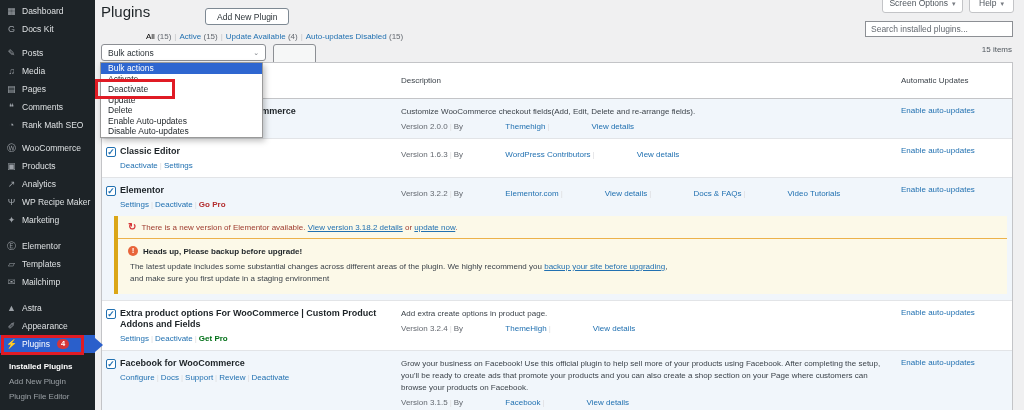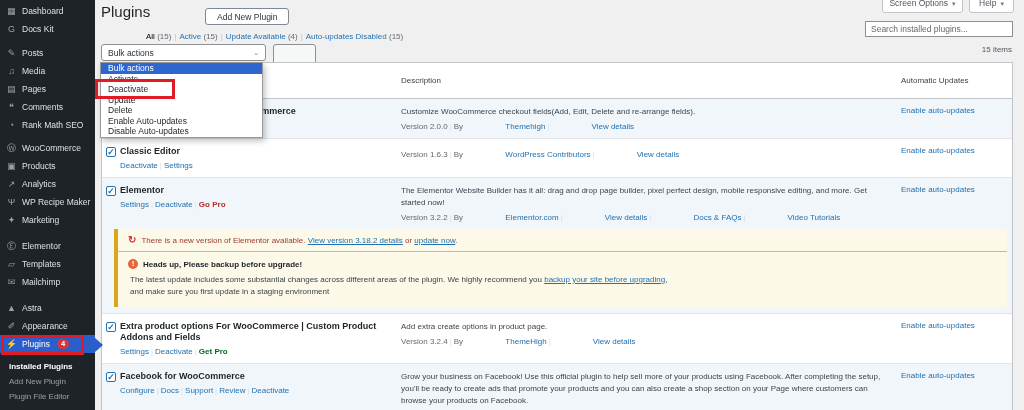--- a/index.html
+++ b/index.html
@@ -243,21 +243,20 @@
         <div class="p-auto"><a>Enable auto-updates</a></div>
       </div>
 
       <div class="p-row alt noline">
         <span class="cb checked">✓</span>
         <div>
           <div class="p-name">Elementor</div>
           <div class="p-actions"><a>Settings</a><span class="sep"></span><a>Deactivate</a><span class="sep"></span><a class="red-pro">Go Pro</a></div>
         </div>
         <div>
-          <div class="p-desc">The Elementor Website Builder has it all: drag and drop page builder, pixel perfect design, mobile responsive editing, and more. Get started now!</div>
           <div class="p-meta"><span>Version 3.2.2</span><span class="sep"></span><span>By</span> <a>Elementor.com</a><span class="sep"></span><a>View details</a><span class="sep"></span><a>Docs &amp; FAQs</a><span class="sep"></span><a>Video Tutorials</a></div>
         </div>
         <div class="p-auto"><a>Enable auto-updates</a></div>
       </div>
 
       <div class="notice-row">
         <div class="notice-box">
           <div class="n1">
             <span class="update-icon">↻</span>
             <span><span>There is a new version of Elementor available.</span> <a>View version 3.18.2 details</a> <span>or</span> <a>update now</a><span>.</span></span>

